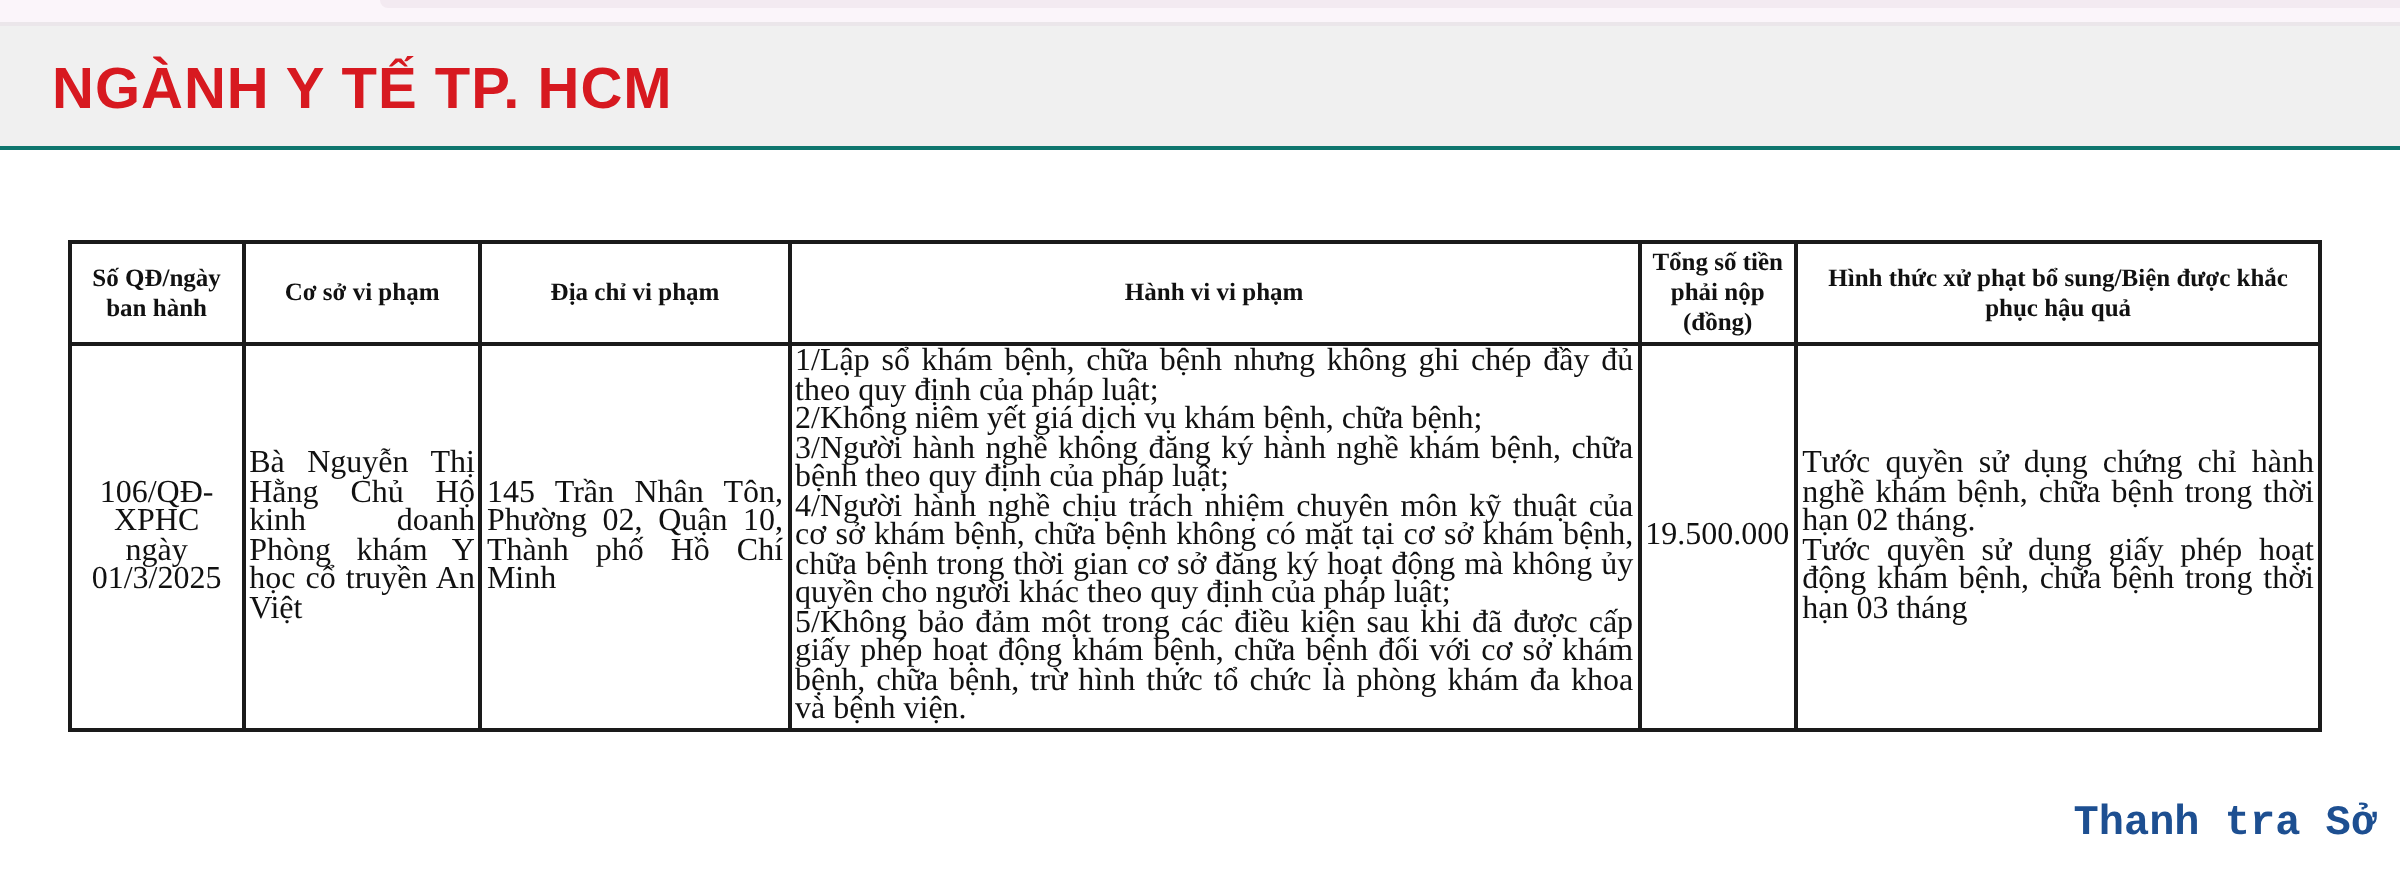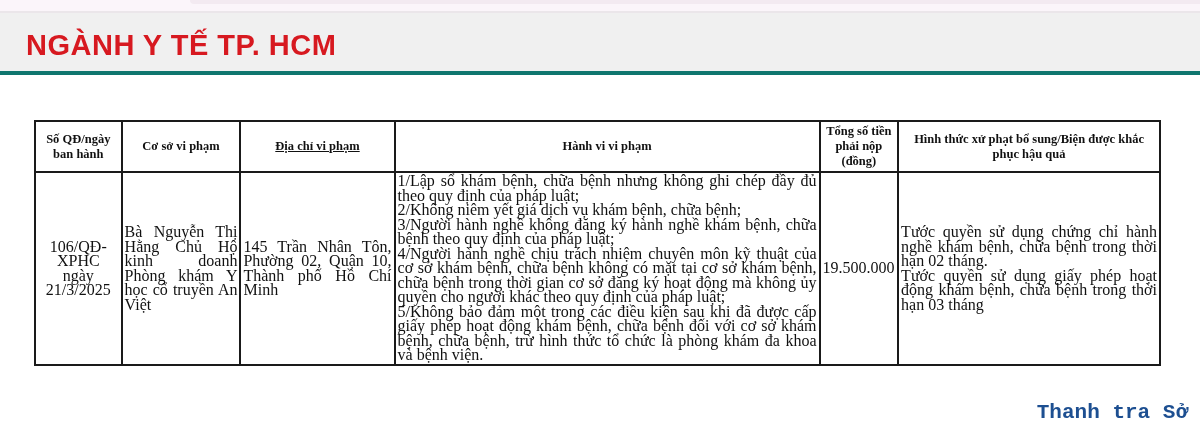--- a/index.html
+++ b/index.html
@@ -3,29 +3,29 @@
 <meta charset="utf-8">
 <style>
   * { box-sizing: border-box; margin: 0; padding: 0; }
   html, body { width: 1200px; height: 435px; background: #ffffff; overflow: hidden; }
   body { position: relative; font-family: "Liberation Serif", serif; color: #111; }
 
   .top-strip { position: absolute; left: 0; top: 0; width: 1200px; height: 11px; background: #fbf5fa; }
   .top-strip .pill { position: absolute; left: 190px; top: 0; width: 1010px; height: 4px; background: #f3eaf1; border-bottom-left-radius: 6px; }
   .top-line { position: absolute; left: 0; top: 11px; width: 1200px; height: 2px; background: #ebe6ea; }
 
-  .banner { position: absolute; left: 0; top: 13px; width: 1200px; height: 62px; background: #f0f0f0; border-bottom: 4px solid #0f766e; }
+  .banner { position: absolute; left: 0; top: 13px; width: 1200px; height: 62px; background: #f0f0f0; border-bottom: 2px solid #0f766e; }
   .banner-title { position: absolute; left: 26px; top: 16px; font-family: "Liberation Sans", sans-serif; font-weight: bold; font-size: 29px; letter-spacing: 0.5px; color: #d71920; }
 
   table.violations { position: absolute; left: 34px; top: 120px; border-collapse: collapse; width: 1127px; }
   table.violations th, table.violations td { border: 2px solid #1a1a1a; font-family: "Liberation Serif", serif; }
   table.violations th { font-weight: bold; font-size: 12.5px; text-align: center; vertical-align: middle; line-height: 15px; height: 51px; padding: 0 2px; }
   table.violations td { font-size: 16px; line-height: 14.5px; vertical-align: middle; padding: 1px 2px; height: 193px; }
 
-  .c1 { width: 86px; } .c2 { width: 118px; } .c3 { width: 153px; text-decoration: underline; } .c4 { width: 422px; } .c5 { width: 72px; margin-left: 40px; } .c6 { width: 260px; }
+  .c1 { width: 86px; } .c2 { width: 118px; } .c3 { width: 153px; } .c4 { width: 422px; } .c5 { width: 72px; margin-left: 40px; } .c6 { width: 260px; }
   td.col-qd { text-align: center; }
   td.col-justify { text-align: justify; }
   td.col-money { text-align: left; padding-left: 3px; }
   .line { display: block; }
 
   .footer-brand { position: absolute; right: 12px; top: 401px; font-family: Liberation Mono, monospace; font-weight: bold; font-size: 21px; color: #1d4f91; margin-left: 29px; }
 </style>
 </head>
 <body>
 
@@ -46,21 +46,21 @@
       <th class="c3">Địa chỉ vi phạm</th>
       <th class="c4">Hành vi vi phạm</th>
       <th class="c5">Tổng số tiền phải nộp (đồng)</th>
       <th class="c6">Hình thức xử phạt bổ sung/Biện được khắc phục hậu quả</th>
     </tr>
   </thead>
   <tbody>
     <tr>
       <td class="col-qd">
         <span class="line">106/QĐ-XPHC</span>
-        <span class="line">ngày 21/3/2025</span>
+        <span class="line">ngày 01/3/2025</span>
       </td>
       <td class="col-justify">Bà Nguyễn Thị Hằng Chủ Hộ kinh doanh Phòng khám Y học cổ truyền An Việt</td>
       <td class="col-justify">145 Trần Nhân Tôn, Phường 02, Quận 10, Thành phố Hồ Chí Minh</td>
       <td class="col-justify">
         <span class="line">1/Lập sổ khám bệnh, chữa bệnh nhưng không ghi chép đầy đủ theo quy định của pháp luật;</span>
         <span class="line">2/Không niêm yết giá dịch vụ khám bệnh, chữa bệnh;</span>
         <span class="line">3/Người hành nghề không đăng ký hành nghề khám bệnh, chữa bệnh theo quy định của pháp luật;</span>
         <span class="line">4/Người hành nghề chịu trách nhiệm chuyên môn kỹ thuật của cơ sở khám bệnh, chữa bệnh không có mặt tại cơ sở khám bệnh, chữa bệnh trong thời gian cơ sở đăng ký hoạt động mà không ủy quyền cho người khác theo quy định của pháp luật;</span>
         <span class="line">5/Không bảo đảm một trong các điều kiện sau khi đã được cấp giấy phép hoạt động khám bệnh, chữa bệnh đối với cơ sở khám bệnh, chữa bệnh, trừ hình thức tổ chức là phòng khám đa khoa và bệnh viện.</span>
       </td>

